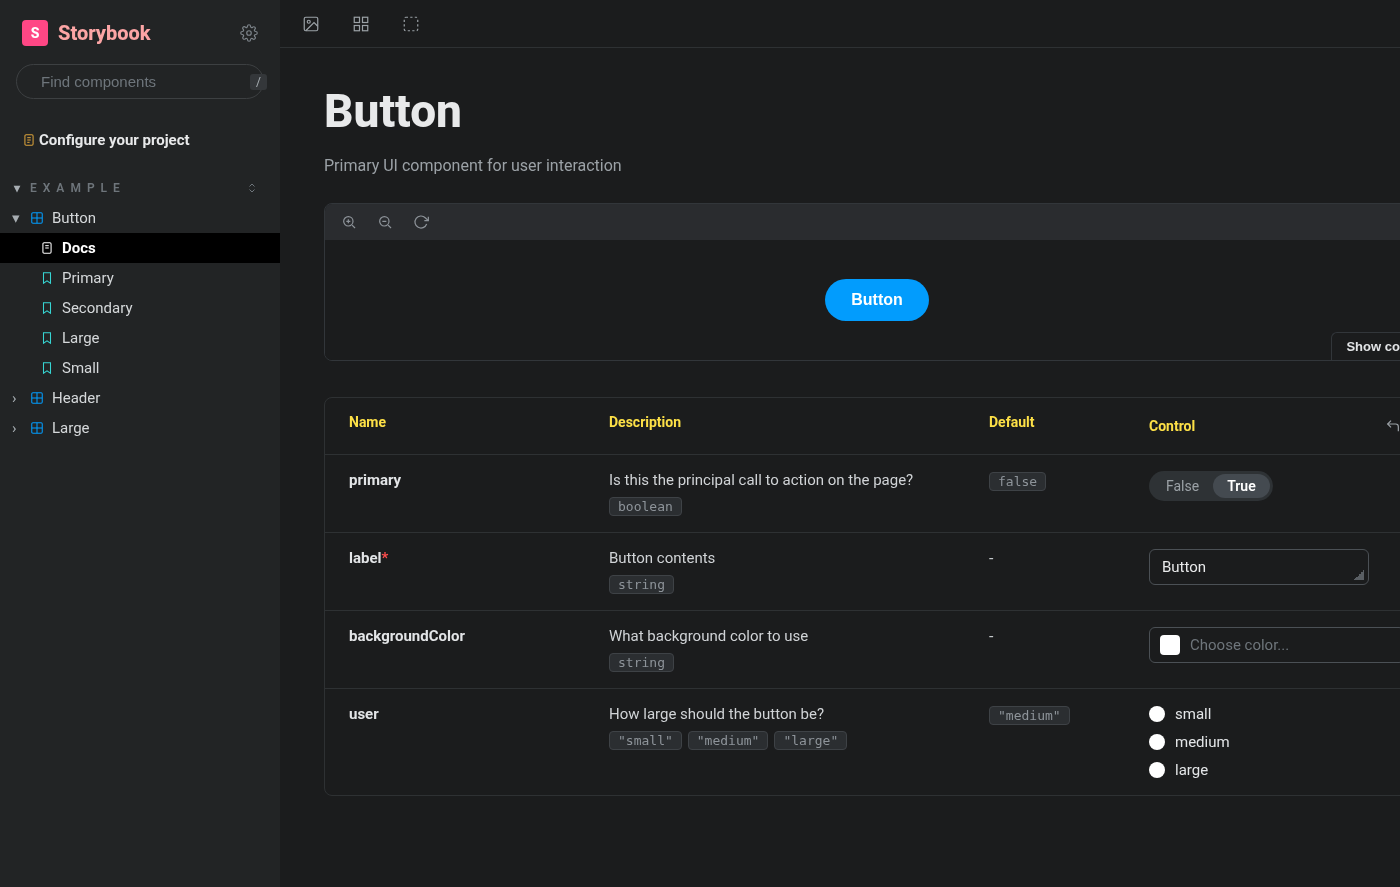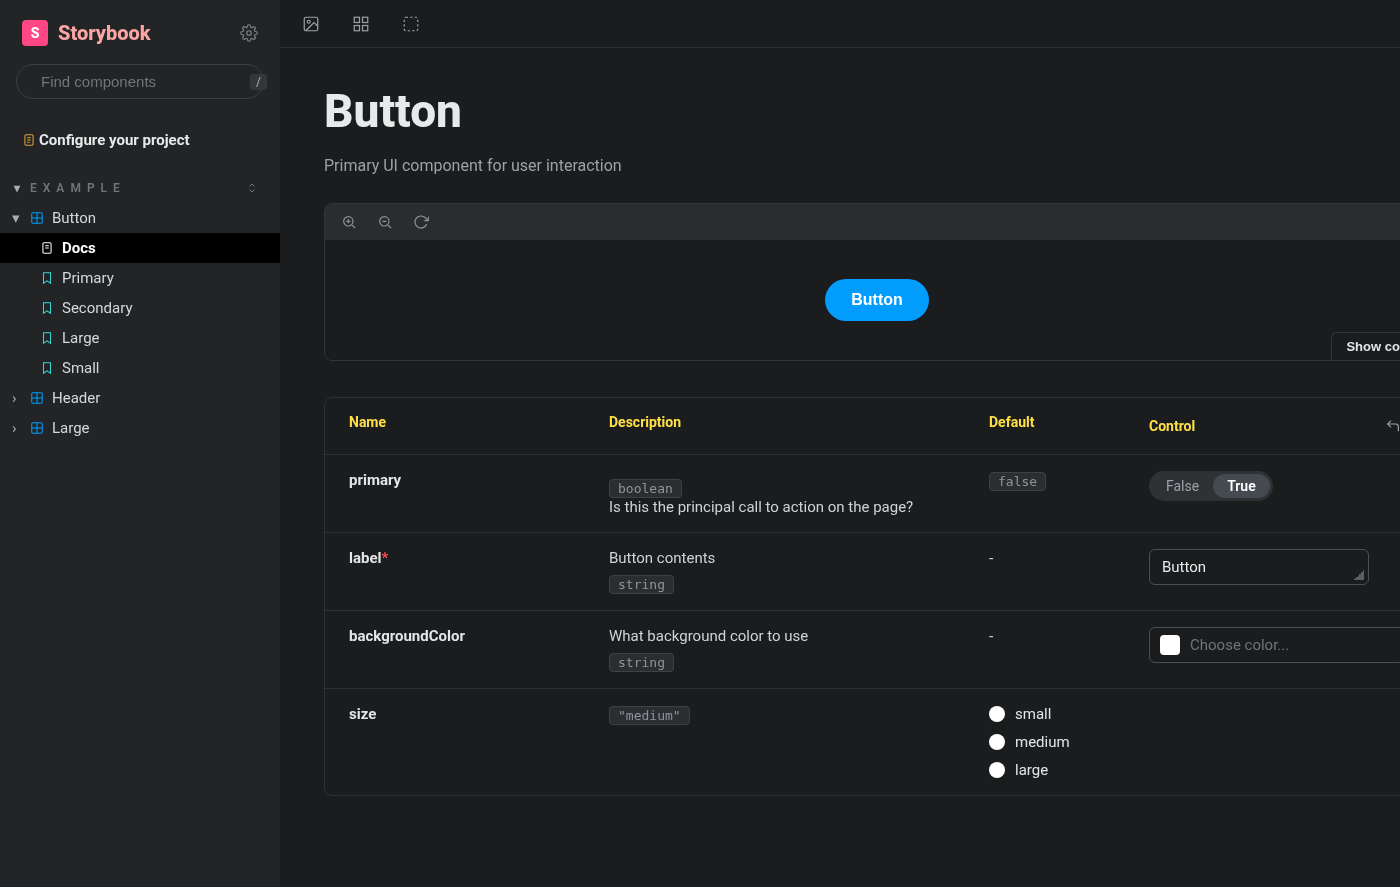--- a/index.html
+++ b/index.html
@@ -384,22 +384,22 @@
                 <polyline points="9 14 4 9 9 4"></polyline>
                 <path d="M20 20v-7a4 4 0 0 0-4-4H4"></path>
               </svg>
           </button>
         </div>
       </div>
       <div id="args-body">
           <div class="args-row">
             <div class="row-name">primary</div>
             <div class="row-desc">
+              <div>Is this the principal call to action on the page?</div>
               <div><span class="type-chip">boolean</span></div>
-              <div>Is this the principal call to action on the page?</div>
             </div>
             <div class="default"><span class="code-chip">false</span></div>
             <div><div class="toggle">
                 <span>False</span>
                 <span class="on">True</span>
               </div></div>
           </div>
           <div class="args-row">
             <div class="row-name">label<span class="req">*</span></div>
             <div class="row-desc">
@@ -419,21 +419,25 @@
             </div>
             <div class="default">-</div>
             <div>
               <div class="color-input">
                 <div class="color-swatch"></div>
                 <span class="color-ph">Choose color...</span>
               </div>
             </div>
           </div>
           <div class="args-row">
-            <div class="row-name">size</div>
+            <div class="row-name">user</div>
+            <div class="row-desc">
+              <div>How large should the button be?</div>
+              <div><span class="type-chip">"small"</span><span class="type-chip">"medium"</span><span class="type-chip">"large"</span></div>
+            </div>
             <div class="default"><span class="code-chip">"medium"</span></div>
             <div>
               <div class="radio-group">
                 <label class="radio-opt">
                   <span class="radio-dot"></span>
                   <span>small</span>
                 </label>
                 <label class="radio-opt">
                   <span class="radio-dot"></span>
                   <span>medium</span>

